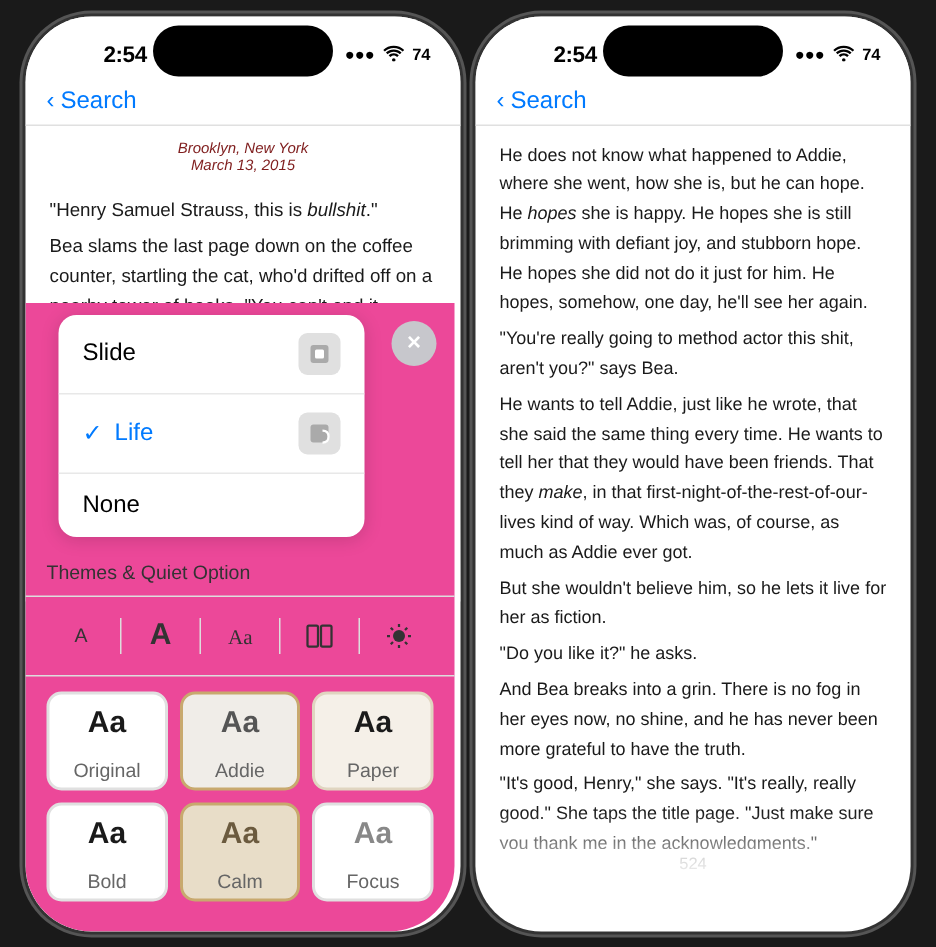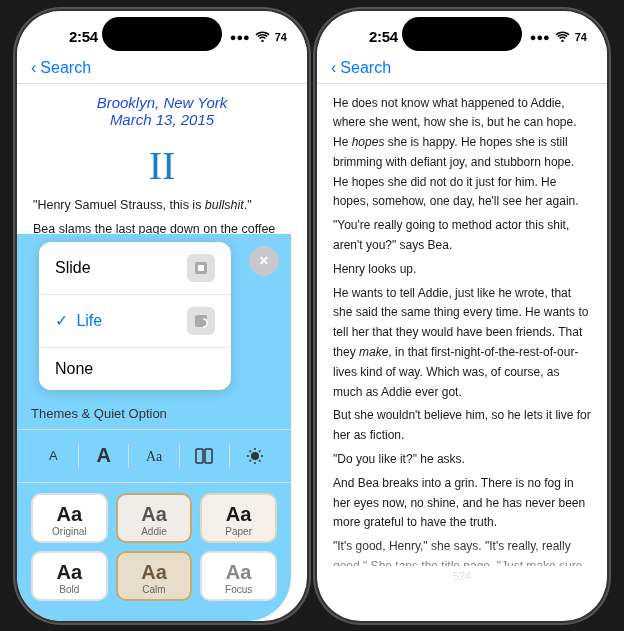--- a/index.html
+++ b/index.html
@@ -83,22 +83,22 @@
       align-items: center;
       color: #007AFF;
       font-size: 16px;
       gap: 4px;
     }
 
     .book-title-area {
       text-align: center;
       margin-bottom: 14px;
       font-style: italic;
-      font-size: 15px;
-      color: #1d4ed8;
+      font-size: 10px;
+      color: #7f1d1d;
     }
 
     .book-chapter {
       text-align: center;
       font-size: 40px;
       font-weight: 300;
       color: #1a7dc7;
       margin: 6px 0;
       font-family: Georgia, serif;
     }
@@ -115,22 +115,22 @@
 
     .book-text em {
       font-style: italic;
     }
 
     
     .bottom-panel {
       position: absolute;
       bottom: 0;
       left: 0;
-      right: 16px;
-      background: #7dd3fc;
+      right: 4px;
+      background: #ec4899;
       border-radius: 0 0 44px 44px;
     }
 
     .slide-menu {
       background: #fff;
       margin: 0 10px;
       border-radius: 12px;
       overflow: hidden;
       box-shadow: 0 2px 12px rgba(0,0,0,0.15);
     }
@@ -217,23 +217,23 @@
     }
 
     .theme-card.original { background: #fff; border: 2px solid #e0e0e0; }
     .theme-card.quiet { background: #f0ede8; border: 2px solid #c8a96e; }
     .theme-card.paper { background: #f5f0e8; border: 2px solid #e0d5c0; }
     .theme-card.bold { background: #fff; border: 2px solid #e0e0e0; }
     .theme-card.calm { background: #e8ddc8; border: 2px solid #c8a96e; }
     .theme-card.focus { background: #fff; border: 2px solid #e0e0e0; }
 
     .theme-card-label {
-      font-size: 10px;
+      font-size: 13px;
       color: #666;
-      margin-top: 0;
+      margin-top: 12px;
     }
 
     .theme-card-aa {
       font-size: 20px;
       font-weight: 600;
       color: #1a1a1a;
     }
 
     .theme-card.bold .theme-card-aa { font-weight: 800; }
     .theme-card.quiet .theme-card-aa { color: #555; }
@@ -310,21 +310,20 @@
         <span>‹</span>
         <span>Search</span>
       </div>
     </div>
 
     <div class="content-area-left">
       <div class="book-title-area">
         <em>Brooklyn, New York</em><br>
         <em>March 13, 2015</em>
       </div>
-      <div class="book-chapter">II</div>
       <div class="book-text">
         <p>"Henry Samuel Strauss, this is <em>bullshit</em>."</p>
         <p>Bea slams the last page down on the coffee counter, startling the cat, who'd drifted off on a nearby tower of books. "You can't end it there." She's clutching the rest of the manuscript to her chest, as if to shield it from him. The title page stares back at him.</p>
         <p><em>The Invisible Life of Addie LaRue.</em></p>
         <p>"What happened to her? Did she really go with Luc? After all that?"</p>
         <p>Henry shrugs. "I assume so."</p>
         <p>"You assume so?"</p>
         <p>The truth is, he doesn't know.</p>
 
       </div>
@@ -459,21 +458,20 @@
       <div class="nav-back">
         <span>‹</span>
         <span>Search</span>
       </div>
     </div>
 
     <div class="content-area-right">
       <div class="book-text" style="font-size:12px;line-height:1.65;">
         <p>He does not know what happened to Addie, where she went, how she is, but he can hope. He <em>hopes</em> she is happy. He hopes she is still brimming with defiant joy, and stubborn hope. He hopes she did not do it just for him. He hopes, somehow, one day, he'll see her again.</p>
         <p>"You're really going to method actor this shit, aren't you?" says Bea.</p>
-        <p>Henry looks up.</p>
         <p>He wants to tell Addie, just like he wrote, that she said the same thing every time. He wants to tell her that they would have been friends. That they <em>make</em>, in that first-night-of-the-rest-of-our-lives kind of way. Which was, of course, as much as Addie ever got.</p>
         <p>But she wouldn't believe him, so he lets it live for her as fiction.</p>
         <p>"Do you like it?" he asks.</p>
         <p>And Bea breaks into a grin. There is no fog in her eyes now, no shine, and he has never been more grateful to have the truth.</p>
         <p>"It's good, Henry," she says. "It's really, really good." She taps the title page. "Just make sure you thank me in the acknowledgments."</p>
 
       </div>
     </div>
 
     <div class="fade-overlay-right"></div>

